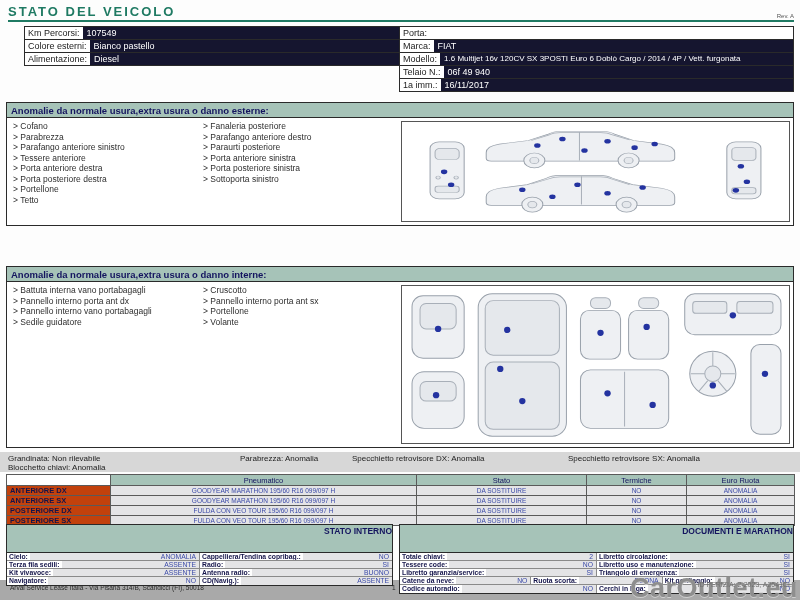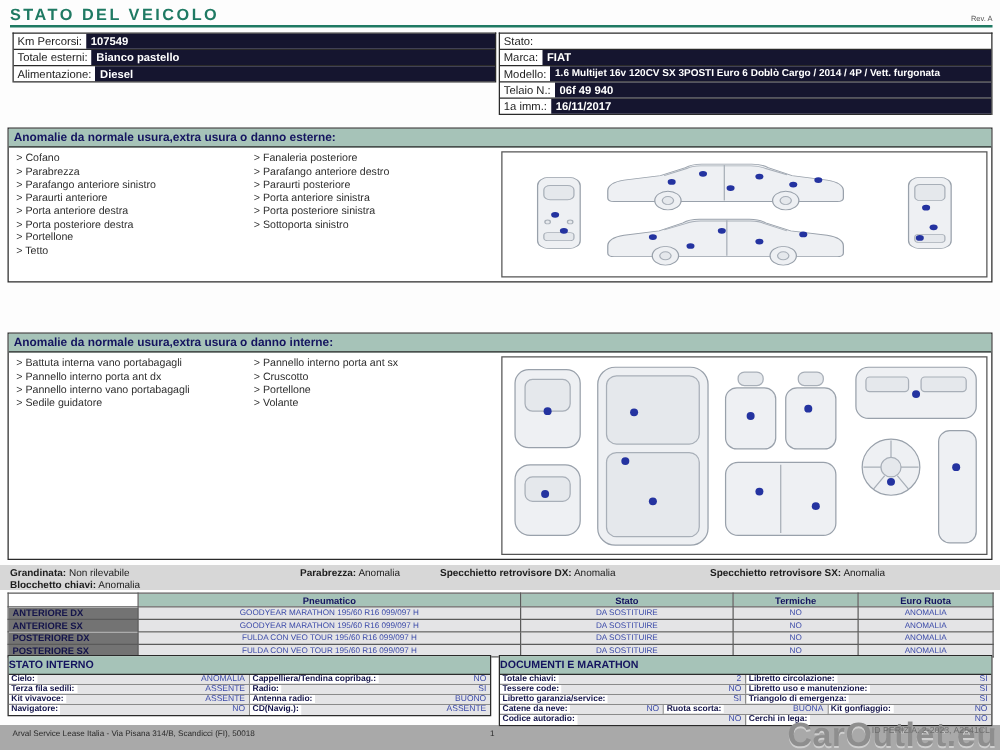--- a/index.html
+++ b/index.html
@@ -5,42 +5,42 @@
   *{margin:0;padding:0;box-sizing:border-box}
   html,body{width:800px;height:600px}
   body{position:relative;background:#a9a9a9;font-family:"Liberation Sans","DejaVu Sans",sans-serif;overflow:hidden;color:#1c1c1c}
   .page{position:absolute;top:0;left:0;width:800px;height:580px;background:#fdfdfd}
   .hdr{position:absolute;top:3px;left:8px;right:6px;height:19px;border-bottom:2px solid #1f7a63;display:flex;justify-content:space-between;align-items:flex-end}
   .title{color:#1f7a63;font-size:13px;font-weight:bold;letter-spacing:2px;padding-bottom:1px}
   .rev{font-size:6px;color:#555;padding-bottom:1px}
   .infobox{position:absolute;border:1px solid #2a2a2a;border-bottom:none;background:#fff}
   .irow{display:flex;border-bottom:1px solid #2a2a2a;min-height:13px;font-size:9px;line-height:11px}
   .ilabel{padding:1px 3px 0;white-space:nowrap}
-  .ivalue{flex:1;background:#15152f;color:#fff;font-weight:bold;padding:1px 4px 0}
+  .ivalue{flex:1;background:#15152f;color:#fff;font-weight:normal;padding:1px 4px 0}
   .iv-small{font-size:8px;line-height:9.5px}
   .anom{position:absolute;left:6px;width:788px;border:1px solid #2a2a2a;background:#fff;display:flex;flex-direction:column}
   .anom-hdr{background:#a6c3b8;border-bottom:1px solid #2a2a2a;color:#14145f;font-weight:bold;font-size:9.5px;padding:2px 4px 1px;height:15px}
   .anom-body{flex:1;display:flex;overflow:hidden}
   .lists{width:394px;display:flex;padding:3px 0 0 6px;flex-shrink:0}
   .lcol{width:190px;font-size:8.5px;line-height:10.5px;color:#2e2e2e;padding-right:4px}
   .lcol .li{padding-left:8px;text-indent:-8px}
   .lcol .li::before{content:"> "}
   .dia{flex:1;margin:3px 3px 3px 0;border:1px solid #555;background:#fff;position:relative}
   .dia svg{position:absolute;left:0;top:0;width:100%;height:100%}
   .sband{position:absolute;left:0;width:800px;height:20px;background:#d7d7d7;font-size:8px}
   .sp{position:absolute;white-space:nowrap}
-  .sp b{font-weight:bold}
+  .sp b{font-weight:normal}
   table.tires{position:absolute;left:6px;width:788px;border-collapse:collapse;table-layout:fixed}
   .tires th,.tires td{border:1px solid #5a5a5a;overflow:hidden;white-space:nowrap}
-  .tires th{background:#a6c3b8;color:#14145f;font-size:7.5px;height:11px;font-weight:bold}
+  .tires th{background:#a6c3b8;color:#14145f;font-size:7.5px;height:11px;font-weight:normal}
   .tires th.empty{background:#fff}
-  .tires td.rl{background:#737373;color:#14144a;font-weight:bold;font-size:7.5px;padding-left:3px;height:9px}
+  .tires td.rl{background:#c2410c;color:#14144a;font-weight:bold;font-size:7.5px;padding-left:3px;height:9px}
   .tires td.rv{background:#e4e4e6;color:#3a49a8;font-size:6.5px;text-align:center}
   .btable{position:absolute;border:1px solid #2a2a2a;background:#fff}
-  .bt-hdr{background:#a6c3b8;border-bottom:1px solid #2a2a2a;color:#14145f;font-weight:bold;font-size:8.5px;text-align:left;height:15px;line-height:12px}
+  .bt-hdr{background:#a6c3b8;border-bottom:1px solid #2a2a2a;color:#14145f;font-weight:bold;font-size:8.5px;text-align:right;height:28px;line-height:12px}
   .bt-row{display:flex;border-bottom:1px solid #8a8a8a;height:8px;font-size:6.8px;line-height:8px}
   .bt-row:last-child{border-bottom:none}
   .pair{display:flex;flex:1;border-right:1px solid #8a8a8a;overflow:hidden}
   .pair:last-child{border-right:none}
   .plabel{padding:0 2px;font-weight:bold;color:#14144a;white-space:nowrap}
   .pvalue{flex:1;background:#e4e4e6;color:#3a49a8;text-align:right;padding:0 3px;white-space:nowrap}
   .footer{position:absolute;top:584px;left:10px;font-size:6.5px;color:#2a2a2a}
   .pageno{position:absolute;top:584px;left:392px;font-size:6.5px;color:#2a2a2a}
   .docid{position:absolute;bottom:12px;right:8px;font-size:7px;color:#6f6f6f;z-index:6}
   .wm{position:absolute;bottom:-4px;right:2px;font-size:27px;font-weight:bold;color:#8e8e8e;z-index:5;letter-spacing:.5px;text-shadow:0 1px 0 #cfcfcf}
@@ -52,38 +52,38 @@
 </head>
 <body>
 
 <div class="page">
 
   <div class="hdr">
     <span class="title">STATO DEL VEICOLO</span>
     <span class="rev">Rev. A</span>
   </div>
 
-  <div class="infobox" style="top:26px;left:10px;width:387px">
+  <div class="infobox" style="top:26px;left:24px;width:387px">
     <div class="irow">
       <span class="ilabel">Km Percorsi:</span>
       <span class="ivalue">107549</span>
     </div>
     <div class="irow">
-      <span class="ilabel">Totale esterni:</span>
+      <span class="ilabel">Colore esterni:</span>
       <span class="ivalue">Bianco pastello</span>
     </div>
     <div class="irow">
       <span class="ilabel">Alimentazione:</span>
       <span class="ivalue">Diesel</span>
     </div>
   </div>
 
   <div class="infobox" style="top:26px;left:399px;width:395px">
     <div class="irow">
-      <span class="ilabel">Stato:</span>
+      <span class="ilabel">Porta:</span>
     </div>
     <div class="irow">
       <span class="ilabel">Marca:</span>
       <span class="ivalue">FIAT</span>
     </div>
     <div class="irow">
       <span class="ilabel">Modello:</span>
       <span class="ivalue iv-small">1.6 Multijet 16v 120CV SX 3POSTI Euro 6 Doblò Cargo / 2014 / 4P / Vett. furgonata</span>
     </div>
     <div class="irow">
@@ -97,21 +97,21 @@
   </div>
 
   <div class="anom" style="top:102px;height:124px">
     <div class="anom-hdr">Anomalie da normale usura,extra usura o danno esterne:</div>
     <div class="anom-body">
       <div class="lists">
         <div class="lcol">
           <div class="li">Cofano</div>
           <div class="li">Parabrezza</div>
           <div class="li">Parafango anteriore sinistro</div>
-          <div class="li">Paraurti anteriore</div>
+          <div class="li">Tessere anteriore</div>
           <div class="li">Porta anteriore destra</div>
           <div class="li">Porta posteriore destra</div>
           <div class="li">Portellone</div>
           <div class="li">Tetto</div>
         </div>
         <div class="lcol">
           <div class="li">Fanaleria posteriore</div>
           <div class="li">Parafango anteriore destro</div>
           <div class="li">Paraurti posteriore</div>
           <div class="li">Porta anteriore sinistra</div>
@@ -178,22 +178,22 @@
     <div class="anom-hdr">Anomalie da normale usura,extra usura o danno interne:</div>
     <div class="anom-body">
       <div class="lists">
         <div class="lcol">
           <div class="li">Battuta interna vano portabagagli</div>
           <div class="li">Pannello interno porta ant dx</div>
           <div class="li">Pannello interno vano portabagagli</div>
           <div class="li">Sedile guidatore</div>
         </div>
         <div class="lcol">
+          <div class="li">Cruscotto</div>
           <div class="li">Pannello interno porta ant sx</div>
-          <div class="li">Cruscotto</div>
           <div class="li">Portellone</div>
           <div class="li">Volante</div>
         </div>
       </div>
       <div class="dia">
         <svg viewBox="0 0 386 161" preserveAspectRatio="none">
           <g>
             <rect class="shape" x="10" y="10" width="52" height="64" rx="11"></rect>
             <rect class="inner" x="18" y="18" width="36" height="26" rx="6"></rect>
           </g>

